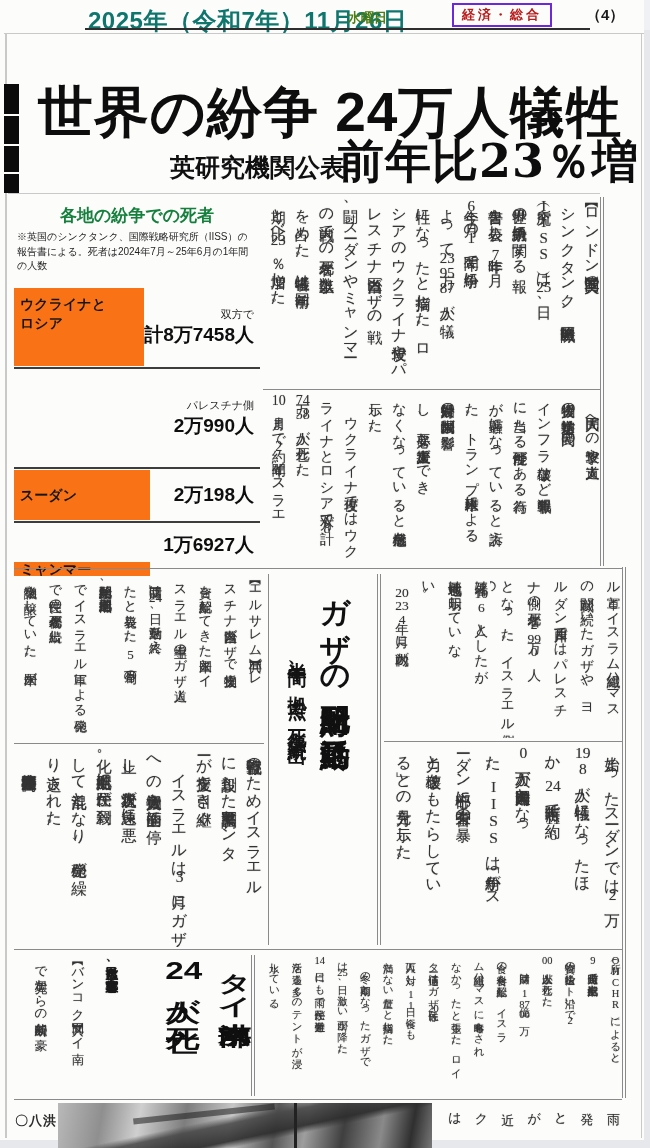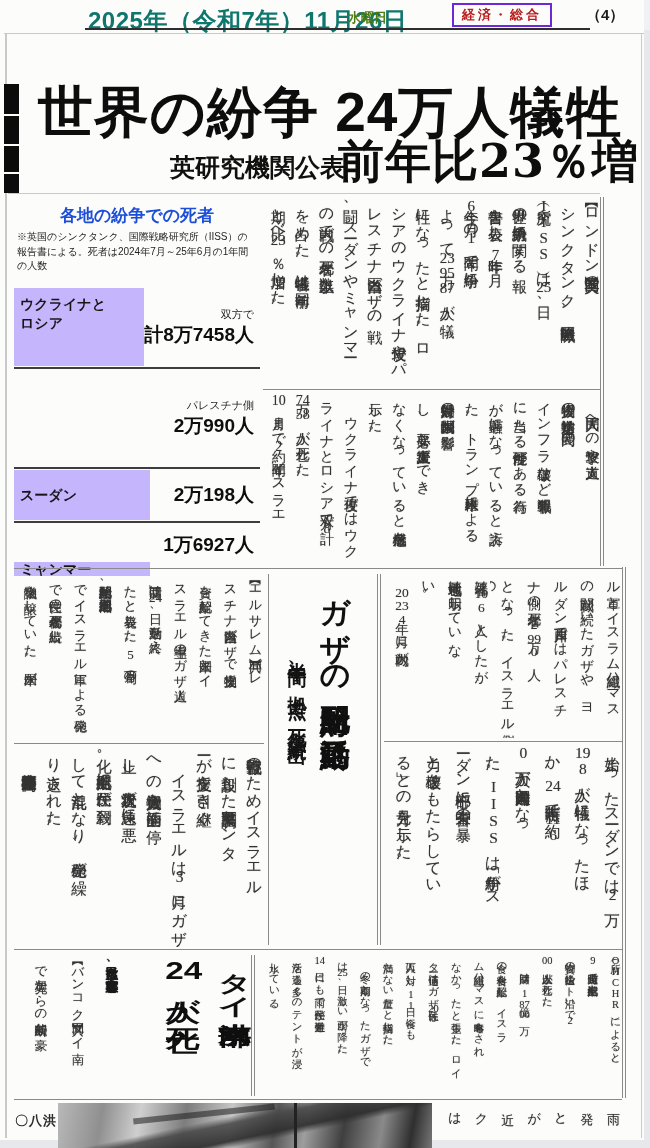--- a/index.html
+++ b/index.html
@@ -19,24 +19,24 @@
   .m-page{font-size:15px;font-weight:bold;color:#1c1c1c;}
 
   
   .h1-main{font-size:55px;line-height:1.1;font-weight:900;color:#0d0d0d;text-align:center;letter-spacing:1px;font-family:"Liberation Sans",sans-serif;}
   .h1-kicker{font-size:25px;font-weight:900;color:#101010;font-family:"Liberation Sans",sans-serif;}
   .h1-sub{font-size:46px;font-weight:800;color:#0d0d0d;font-family:"DejaVu Serif","Liberation Serif",serif;letter-spacing:1px;}
   .blackbar{position:absolute;left:4px;top:84px;width:15px;height:109px;background:#0b0b0b;}
   .blackbar span{position:absolute;left:0;width:100%;height:2px;background:#fcfcfb;}
 
   
-  .tbl-title{font-size:17px;font-weight:900;color:#1d4ed8;text-align:center;}
+  .tbl-title{font-size:17px;font-weight:900;color:#15803d;text-align:center;}
   .tbl-note{font-size:10px;line-height:1.45;color:#1f1f1f;}
   .trow{position:absolute;left:0;width:246px;display:flex;}
-  .tlabel{width:136px;background:#c4b5fd;box-sizing:border-box;padding:7px 6px;font-size:14px;font-weight:800;color:#161616;white-space:pre-line;line-height:1.35;}
+  .tlabel{width:136px;background:#f97316;box-sizing:border-box;padding:7px 6px;font-size:14px;font-weight:800;color:#161616;white-space:pre-line;line-height:1.35;}
   .tval{flex:1;box-sizing:border-box;padding:4px 6px 4px 0;text-align:right;display:flex;flex-direction:column;justify-content:center;}
   .tsub{font-size:11px;font-weight:normal;color:#222;}
   .tnum{font-size:19px;font-weight:900;color:#0e0e0e;white-space:nowrap;}
   .tsep{position:absolute;left:0;width:246px;height:2px;background:#3d3d3d;}
 
   
   .vband{position:absolute;display:flex;flex-direction:row-reverse;}
   .vcol{writing-mode:vertical-rl;text-orientation:upright;flex:1 1 0;overflow:hidden;color:#333;
         font-family:"Liberation Serif","DejaVu Serif",serif;text-shadow:0 0 1px rgba(110,110,110,.6);}
   .tcy{text-combine-upright:all;}

